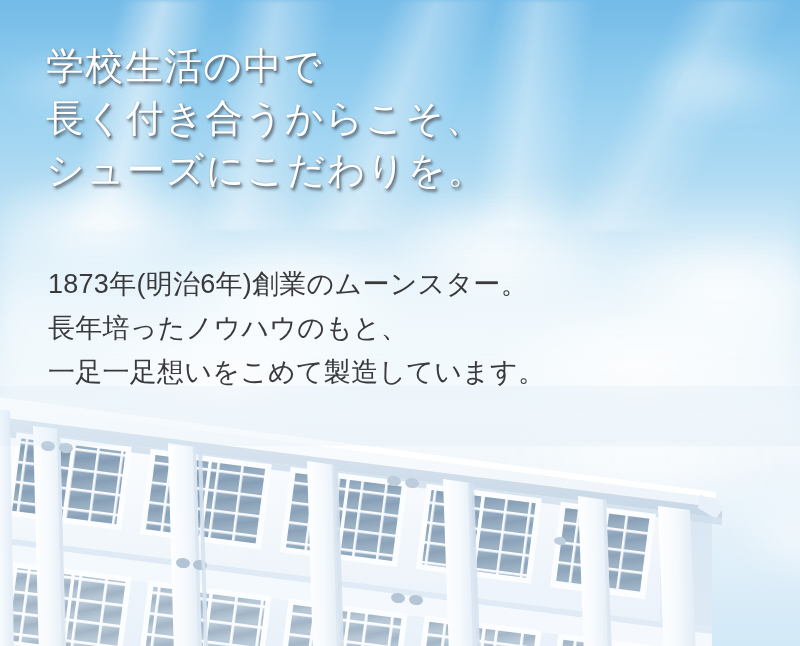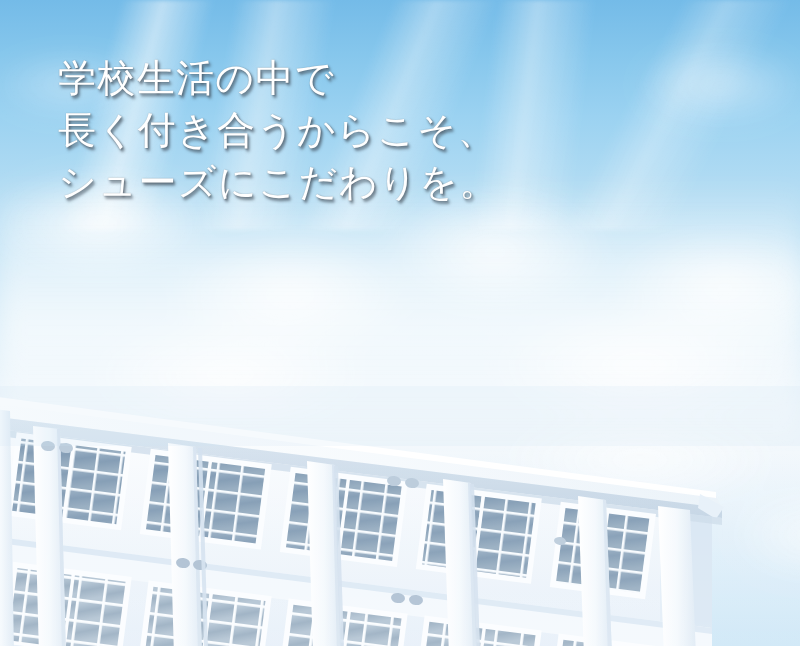--- a/index.html
+++ b/index.html
@@ -87,21 +87,21 @@
     height: 260px;
     overflow: hidden;
   }
   .building-layer svg { display: block; }
 
   
   .headline {
     position: absolute;
     left: 46px;
     top: 40px;
-    margin: 12px;
+    margin: 0;
     font-family: "Liberation Serif", "DejaVu Serif", serif;
     font-size: 38px;
     line-height: 52px;
     letter-spacing: .035em;
     color: #ffffff;
     text-shadow:
        2px 3px 3px rgba(60,70,80,.62),
        1px 1px 2px rgba(60,70,80,.50),
        0 0 1px rgba(90,100,110,.40);
     white-space: pre;
@@ -354,15 +354,18 @@
         <rect x="-10" y="0" width="820" height="270" fill="url(#skyFade)"></rect>
         <rect x="-10" y="0" width="820" height="60" fill="#cfe6f5" opacity=".18"></rect>
       </g>
     </svg>
   </div>
 
   <h1 class="headline">学校生活の中で
 長く付き合うからこそ、
 シューズにこだわりを。</h1>
 
+  <p class="lede">1873年(明治6年)創業のムーンスター。
+長年培ったノウハウのもと、
+一足一足想いをこめて製造しています。</p>
 
 
 </div>
 
 </body></html>

